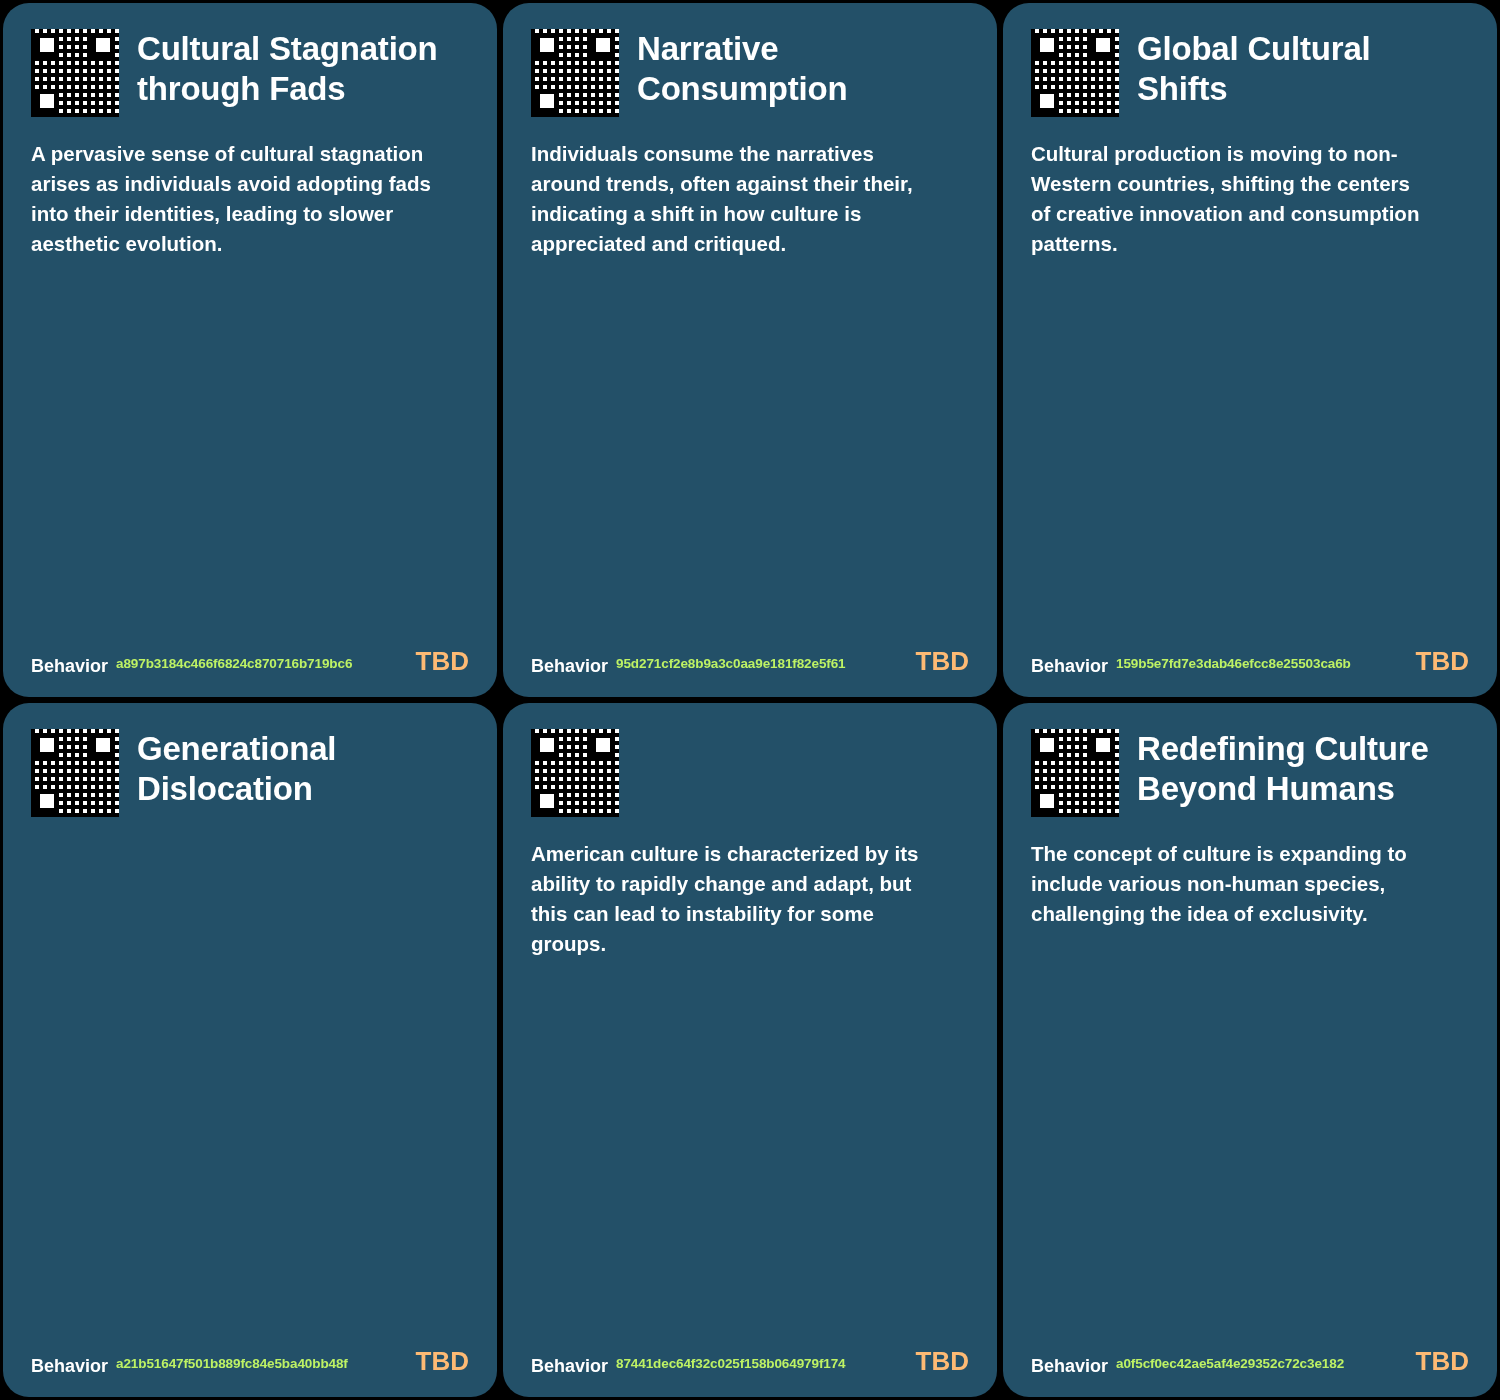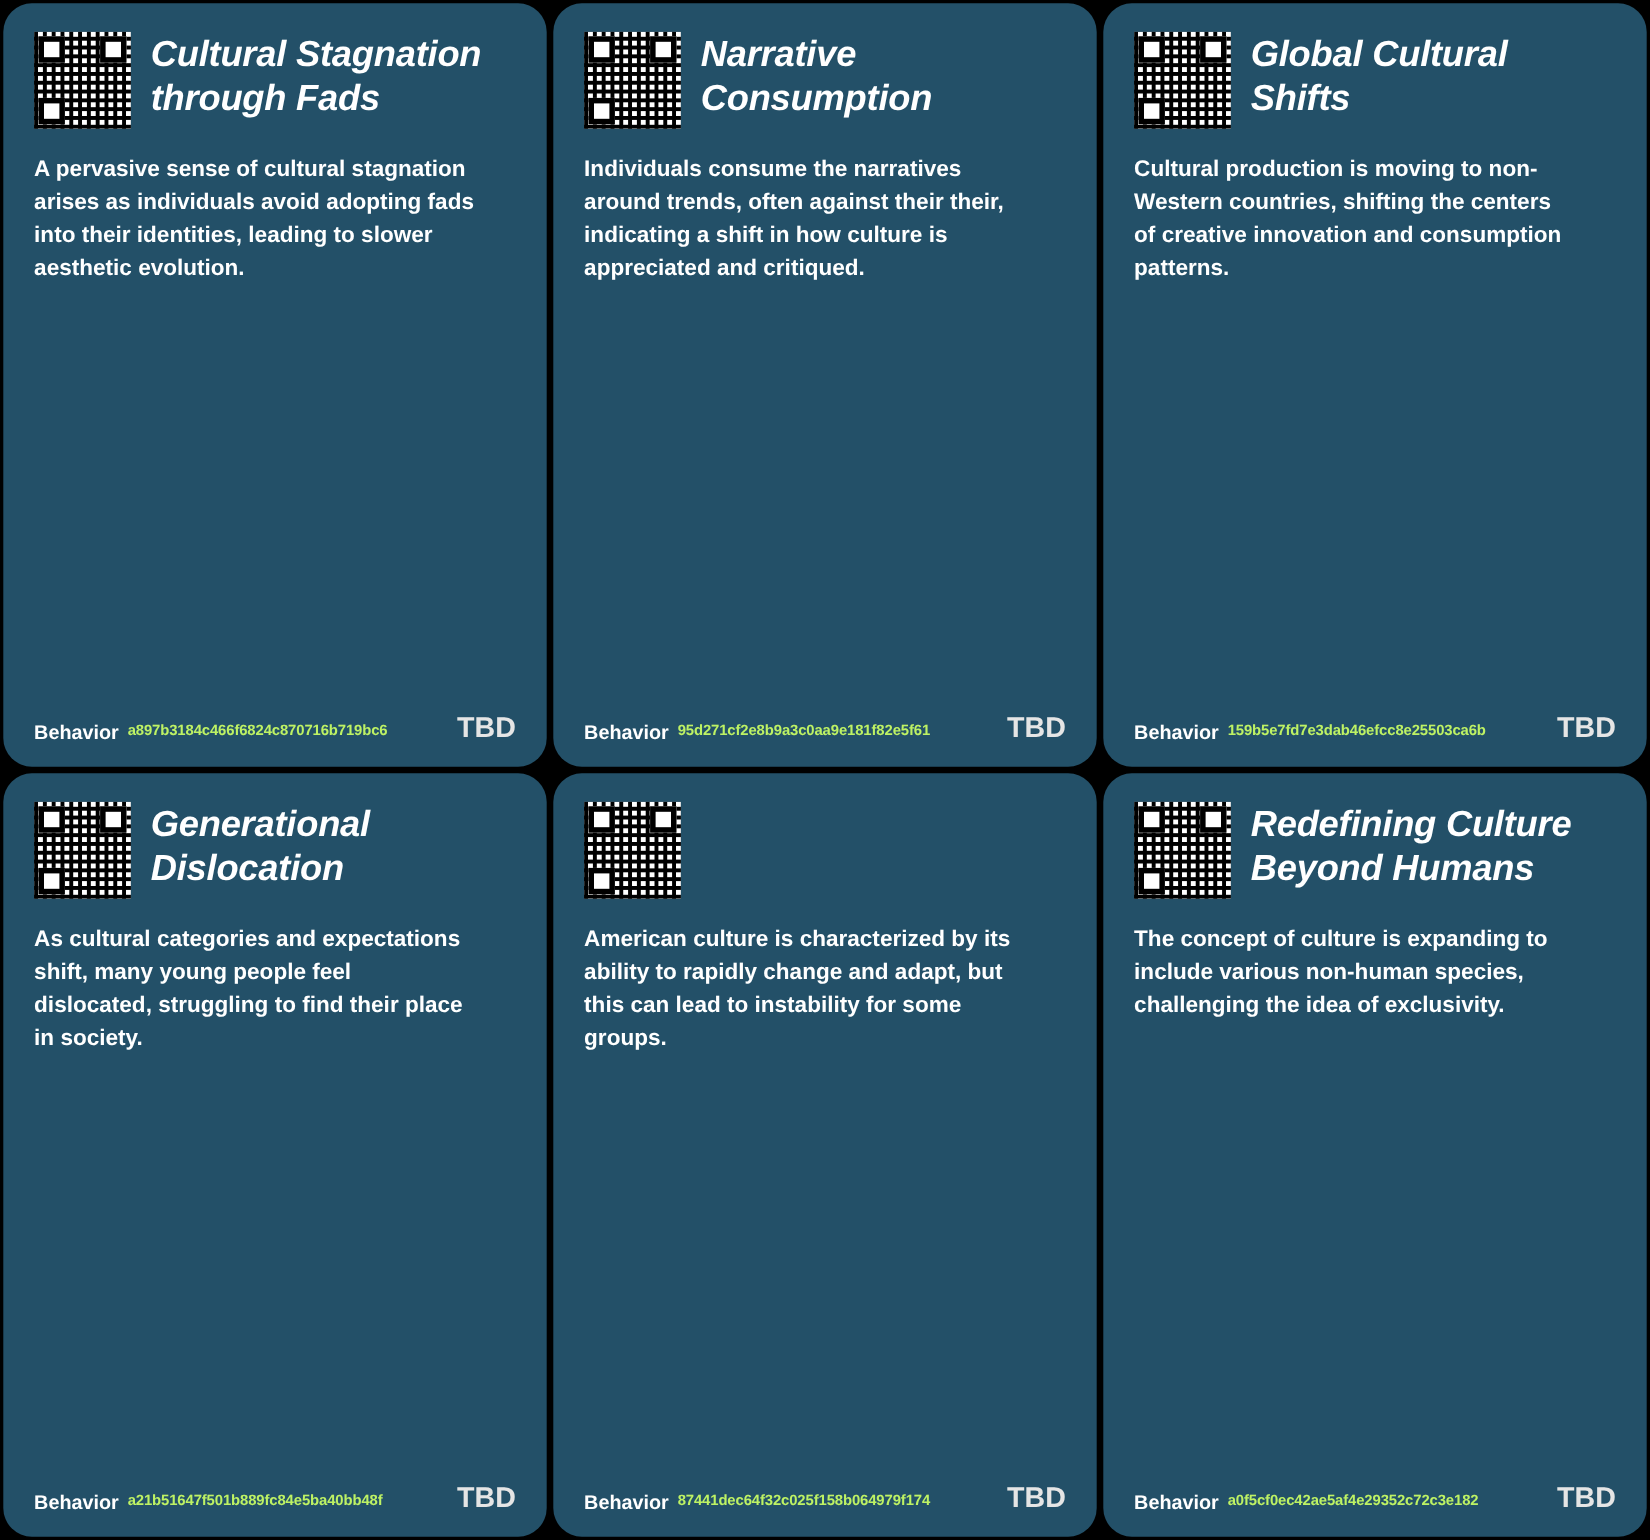--- a/index.html
+++ b/index.html
@@ -32,21 +32,20 @@
     background: #235068;
     border-radius: 26px;
     padding: 26px 28px 22px 28px;
     margin: 3px;
     overflow: hidden;
   }
   .card-head {
     display: flex;
     align-items: flex-start;
     gap: 18px;
-    font-style: italic;
   }
   .qr {
     flex: 0 0 auto;
     width: 88px;
     height: 88px;
     background-color: #ffffff;
     background-image:
       repeating-linear-gradient(90deg, #000 0 4px, transparent 4px 8px),
       repeating-linear-gradient(0deg, #000 0 4px, transparent 4px 8px);
     background-size: 8px 8px, 8px 8px;
@@ -112,21 +111,21 @@
   }
   .foot-hash {
     font-size: 13.5px;
     font-weight: bold;
     color: #bef264;
     letter-spacing: -0.1px;
   }
   .foot-right {
     font-size: 26px;
     font-weight: bold;
-    color: #e5e5e5;
+    color: #fdba74;
   }
   
   .star {
     position: absolute;
     width: 34px;
     height: 34px;
     transform: translate(-50%, -50%);
     pointer-events: none;
   }
   .star svg { display: block; }
@@ -188,21 +187,20 @@
       </div>
     </div>
 
     <div class="card">
       <div class="card-head">
         <div class="qr">
             <div class="qr-b"></div>
           </div>
         <h2 class="title">Generational Dislocation</h2>
       </div>
-      <div class="desc">As cultural categories and expectations shift, many young people feel dislocated, struggling to find their place in society.</div>
       <div class="card-foot">
         <div class="foot-left">
           <div class="foot-label">Behavior</div>
           <div class="foot-hash">a21b51647f501b889fc84e5ba40bb48f</div>
         </div>
         <div class="foot-right">TBD</div>
       </div>
     </div>
 
     <div class="card">

